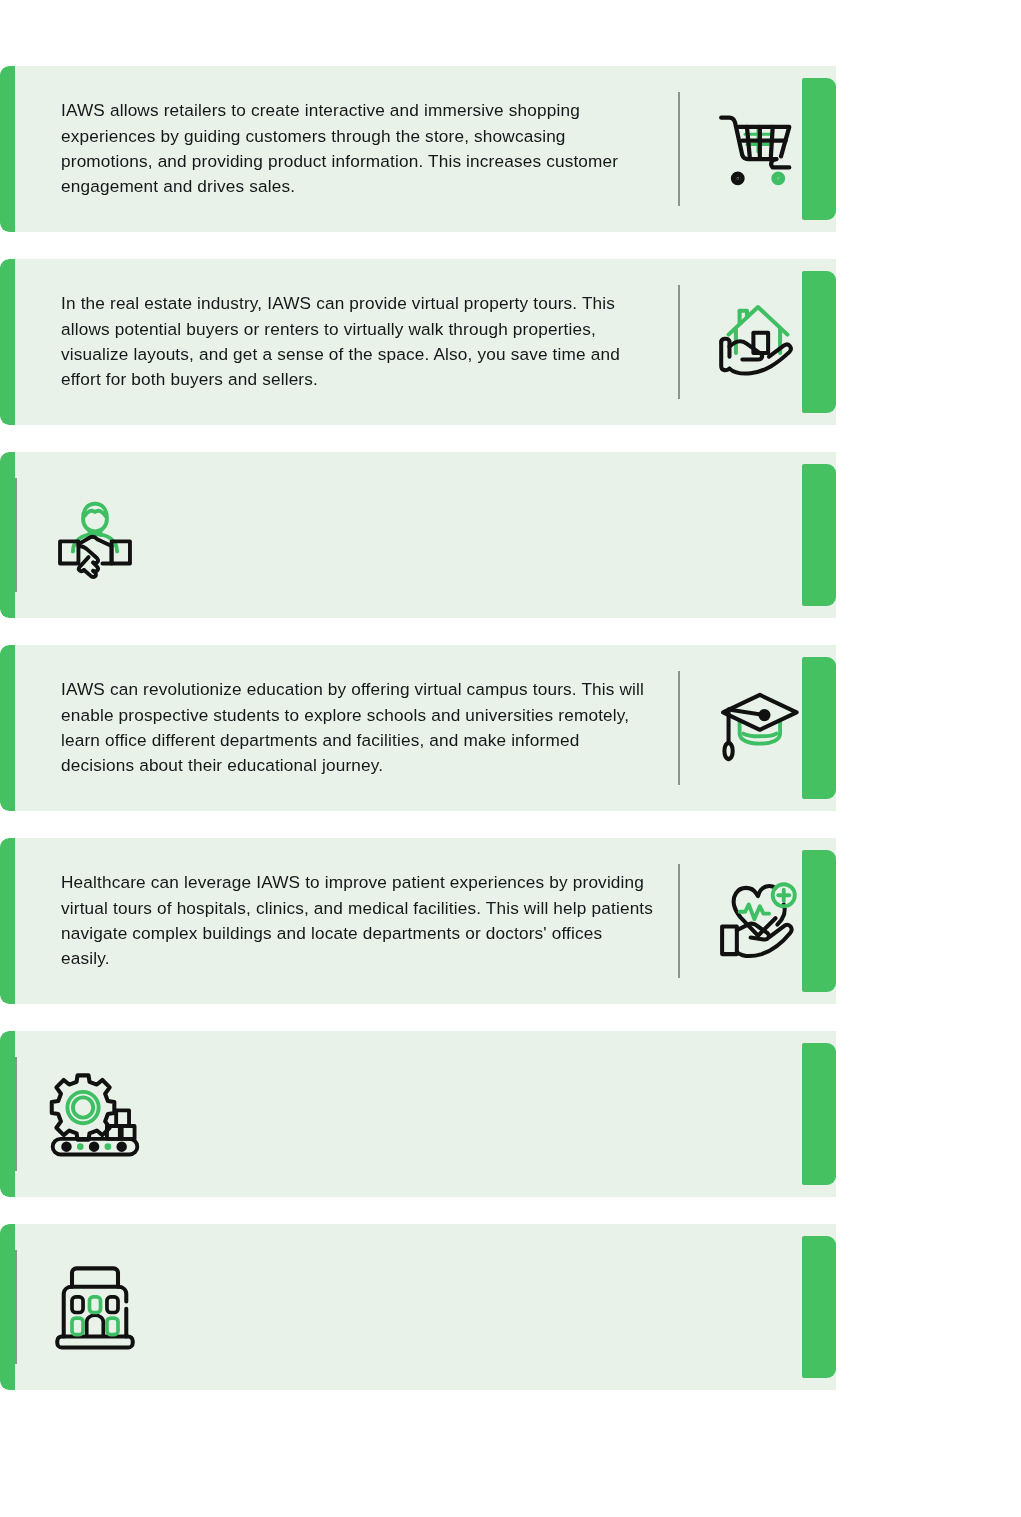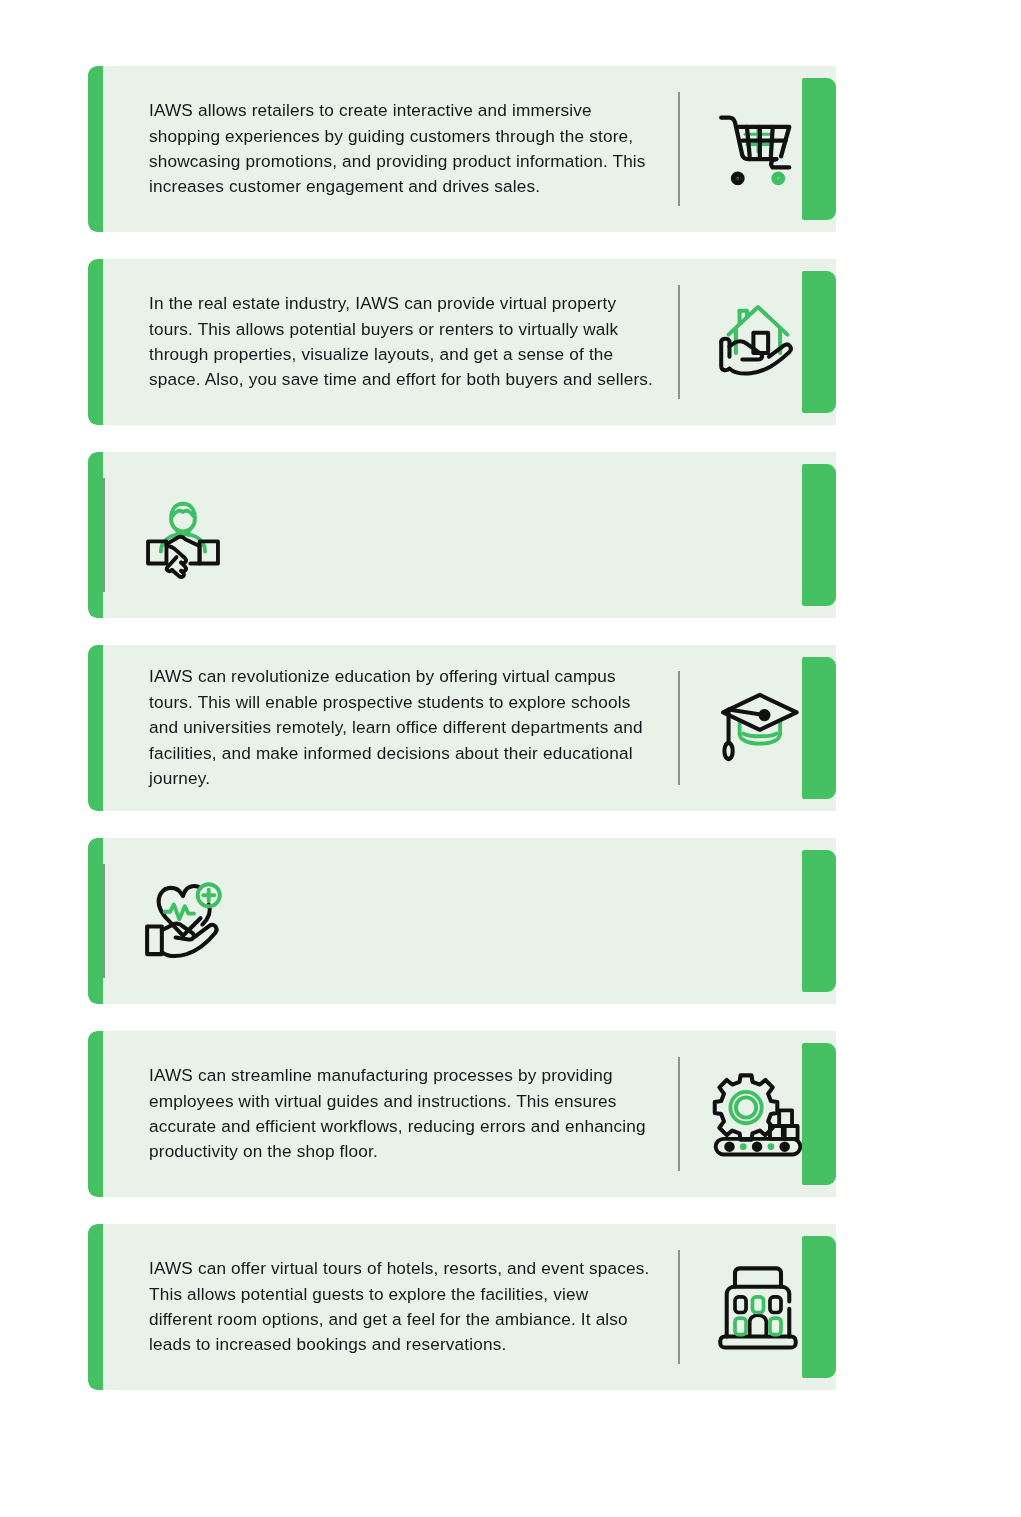--- a/index.html
+++ b/index.html
@@ -29,21 +29,20 @@
     display: flex;
     flex-direction: column;
     gap: 27px;
   }
 
   .card-row {
     position: relative;
     width: 922px;
     display: flex;
     align-items: stretch;
-    padding-left: 88px;
     padding-right: 86px;
   }
 
   
   .card {
     position: relative;
     flex: 1 1 auto;
     display: flex;
     align-items: stretch;
     background: #e8f2e8;
@@ -249,20 +248,23 @@
           </div>
         </div>
       </div>
       <div class="card-accent-right"></div>
     </div>
 
     <div class="card-row">
       <div class="card">
         <div class="card-accent-left"></div>
         <div class="card-body">
+          <div class="card-text-wrap">
+            <p class="card-text">Healthcare can leverage IAWS to improve patient experiences by providing virtual tours of hospitals, clinics, and medical facilities. This will help patients navigate complex buildings and locate departments or doctors' offices easily.</p>
+          </div>
           <div class="card-divider"></div>
           <div class="card-icon-wrap">
             <svg viewBox="0 0 100 100" xmlns="http://www.w3.org/2000/svg">
               <g fill="none" stroke="#111111" stroke-width="4.4" stroke-linecap="round" stroke-linejoin="round">
                 <path d="M69 14 C63 10 54 12 51 20 L50 23 L48 20 C43 12 31 12 26 20 C21 28 24 38 31 46 L50 66 L69 47"></path>
                 <path d="M78 32 C81 40 78 47 71 54"></path>
               </g>
               <g fill="none" stroke="#3fbf63" stroke-width="4.2" stroke-linecap="round" stroke-linejoin="round">
                 <circle cx="78" cy="22" r="12"></circle>
                 <path d="M78 16 L78 28"></path>
@@ -278,23 +280,20 @@
           </div>
         </div>
       </div>
       <div class="card-accent-right"></div>
     </div>
 
     <div class="card-row">
       <div class="card">
         <div class="card-accent-left"></div>
         <div class="card-body">
-          <div class="card-text-wrap">
-            <p class="card-text">IAWS can streamline manufacturing processes by providing employees with virtual guides and instructions. This ensures accurate and efficient workflows, reducing errors and enhancing productivity on the shop floor.</p>
-          </div>
           <div class="card-divider"></div>
           <div class="card-icon-wrap">
             <svg viewBox="0 0 100 100" xmlns="http://www.w3.org/2000/svg">
               <g fill="none" stroke="#111111" stroke-width="4.4" stroke-linejoin="round" stroke-linecap="round">
                 <path d="M31 8 L43 8 L44 15 L52 18 L58 13 L66 21 L61 28 L64 36 L71 37 L71 49 L64 50 L61 58 L66 65 L58 73 L52 68 L44 71 L43 78 L31 78 L30 71 L22 68 L16 73 L8 65 L13 58 L10 50 L3 49 L3 37 L10 36 L13 28 L8 21 L16 13 L22 18 L30 15 Z"></path>
               </g>
               <g fill="none" stroke="#3fbf63" stroke-width="4.2">
                 <circle cx="37" cy="43" r="17"></circle>
                 <circle cx="37" cy="43" r="11"></circle>
               </g>
@@ -315,23 +314,20 @@
           </div>
         </div>
       </div>
       <div class="card-accent-right"></div>
     </div>
 
     <div class="card-row">
       <div class="card">
         <div class="card-accent-left"></div>
         <div class="card-body">
-          <div class="card-text-wrap">
-            <p class="card-text">IAWS can offer virtual tours of hotels, resorts, and event spaces. This allows potential guests to explore the facilities, view different room options, and get a feel for the ambiance. It also leads to increased bookings and reservations.</p>
-          </div>
           <div class="card-divider"></div>
           <div class="card-icon-wrap">
             <svg viewBox="0 0 100 100" xmlns="http://www.w3.org/2000/svg">
               <g fill="none" stroke="#111111" stroke-width="4.4" stroke-linejoin="round" stroke-linecap="round">
                 <path d="M25 28 L25 13 C25 10 27 8 30 8 L70 8 C73 8 75 10 75 13 L75 28"></path>
                 <path d="M16 82 L16 36 C16 31 20 28 25 28 L75 28 C80 28 84 31 84 36 L84 44"></path>
                 <path d="M84 52 L84 82"></path>
                 <rect x="9" y="82" width="82" height="12" rx="5"></rect>
               </g>
               <g fill="none" stroke="#111111" stroke-width="4" stroke-linejoin="round">

